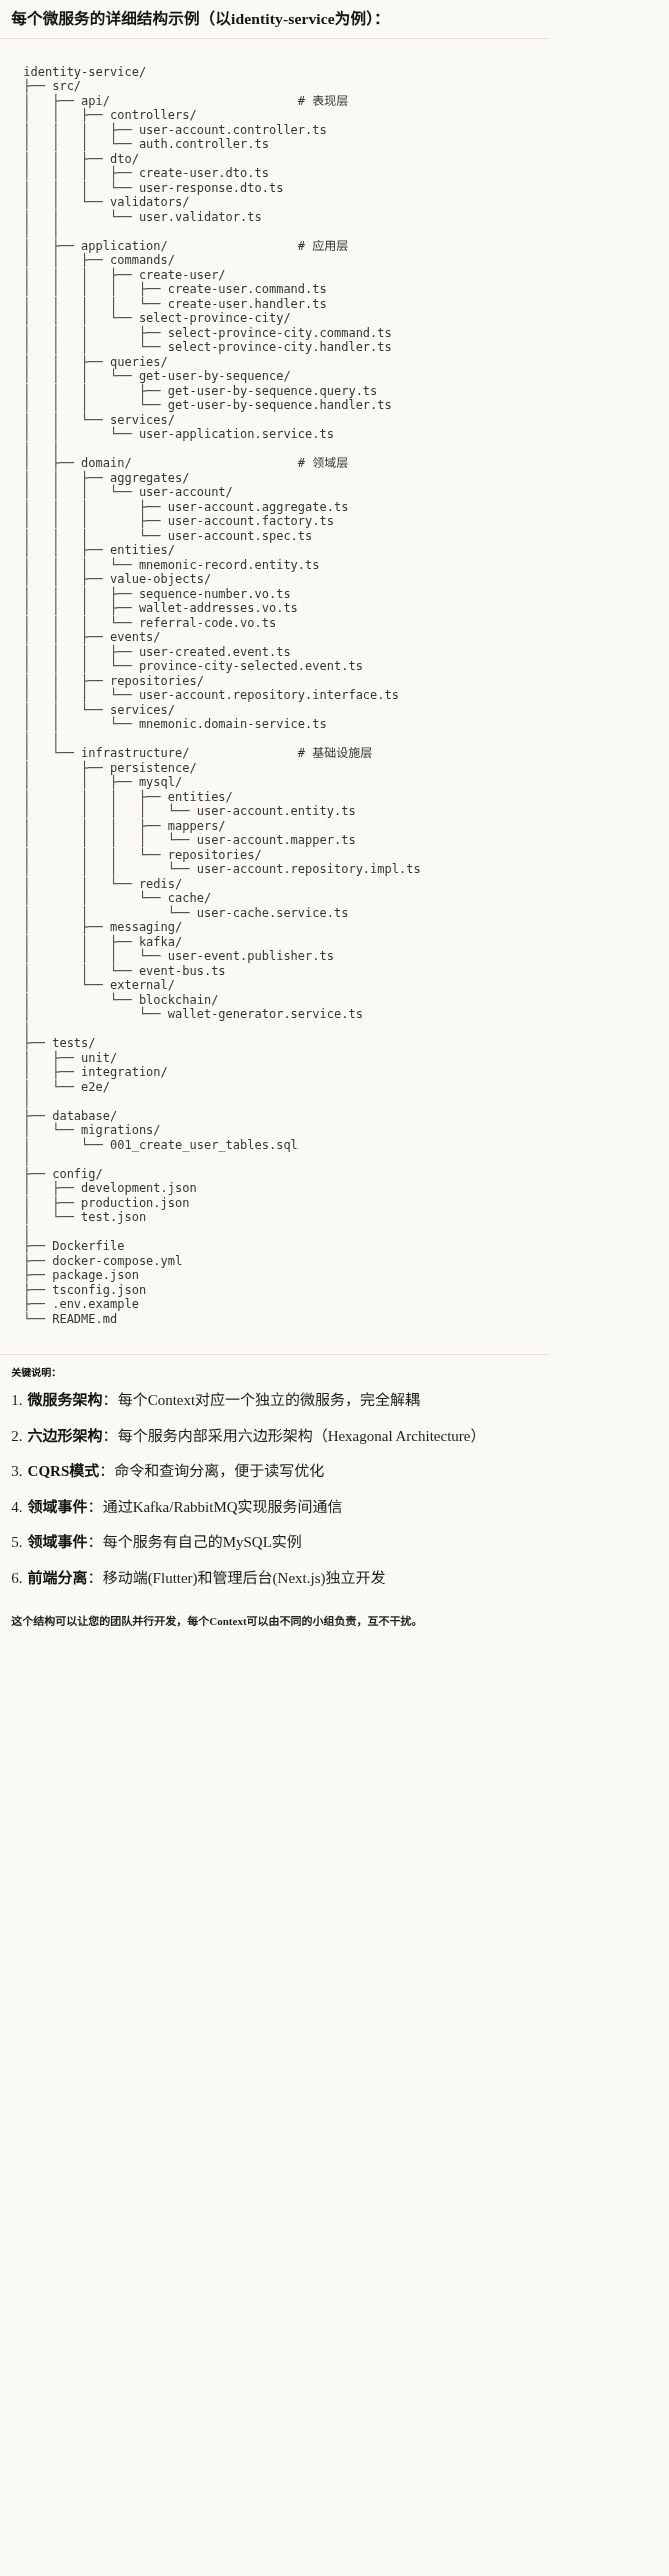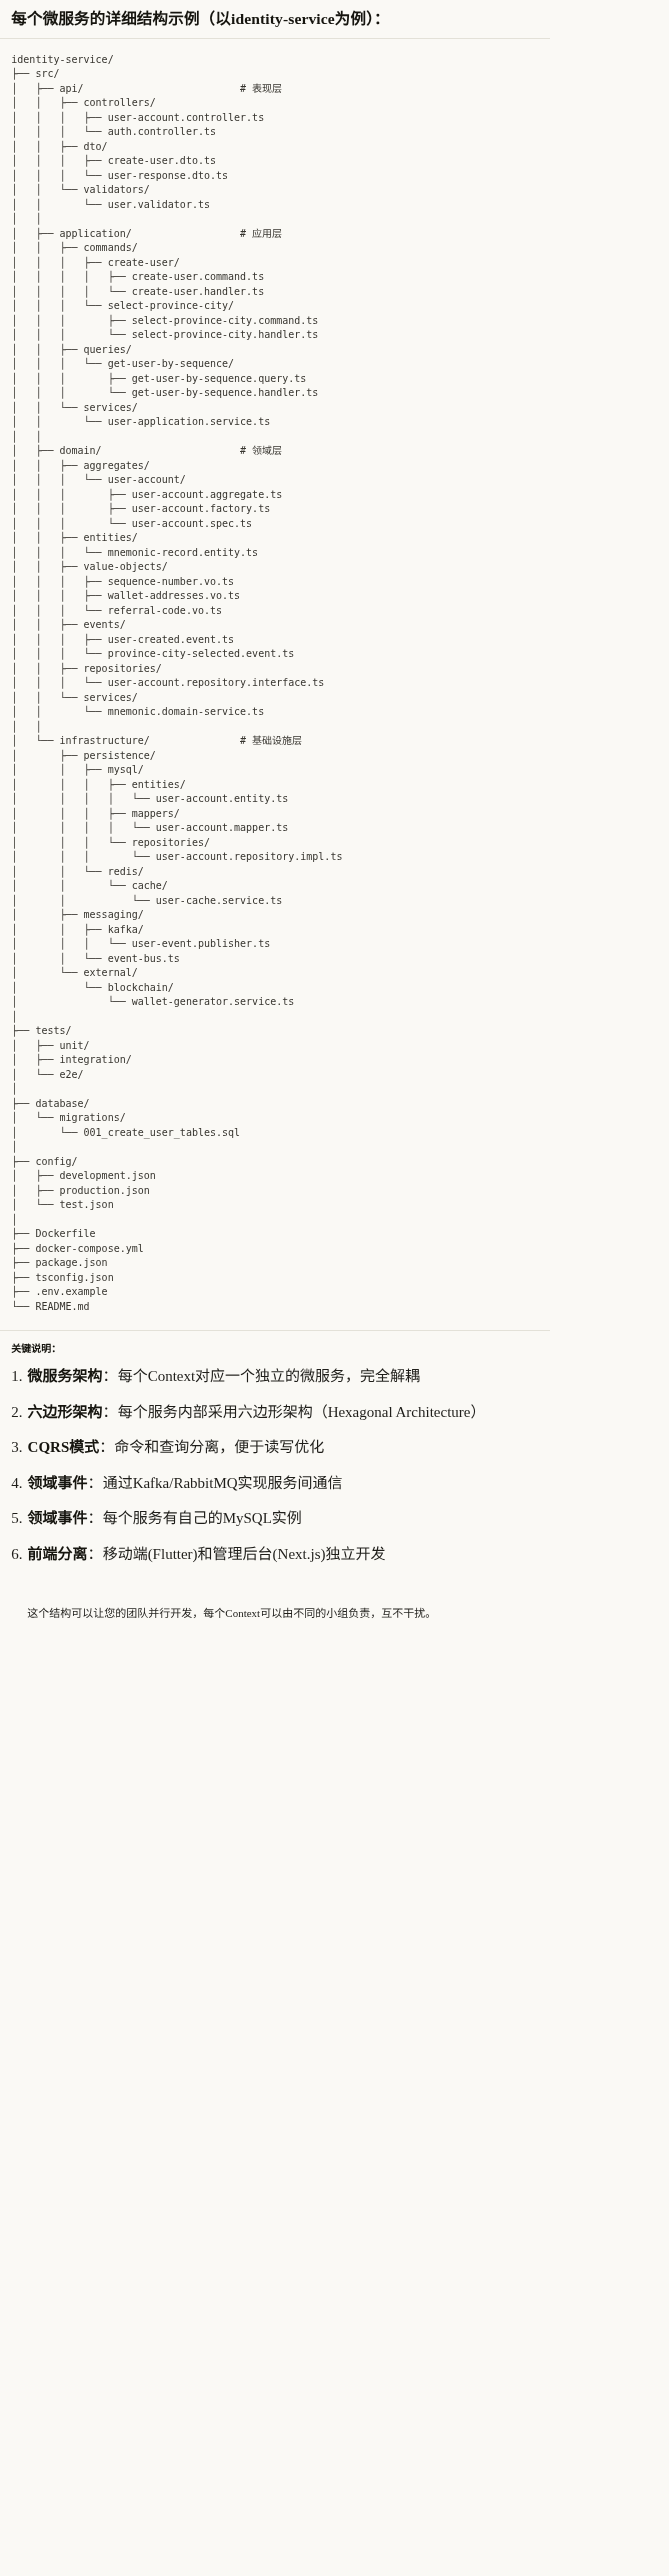--- a/index.html
+++ b/index.html
@@ -38,23 +38,23 @@
     border: 0;
     margin: 0 0 0 0;
   }
 
   
   .tree-block {
     padding: 13.8px 11.3px 11.3px 11.3px;
     margin: 0;
   }
   pre.tree {
-    margin: 0;
+    margin: 12px;
     font-family: "DejaVu Sans Mono", "Liberation Mono", monospace;
-    font-size: 10px;
+    font-size: 12px;
     line-height: 14.5px;
     color: #37352f;
     white-space: pre;
     letter-spacing: 0px;
     tab-size: 4;
     overflow: visible;
   }
 
   
   .rule-bottom {
@@ -94,21 +94,22 @@
   }
   .k-sep { color: #1f1e1a; }
   .k-desc { color: #1f1e1a; }
 
   .closing {
     font-family: "Liberation Serif", serif;
     font-size: 11px;
     line-height: 1.55;
     color: #1f1e1a;
     padding: 13.8px 11.3px 16.3px 11.3px;
-    margin: 16px;
+    margin: 0;
+    font-weight: bold;
   }
 </style>
 </head>
 <body>
 
 <div class="page">
 
   <h1 class="doc-heading">每个微服务的详细结构示例（以identity-service为例）：</h1>
 
   <hr class="rule">

